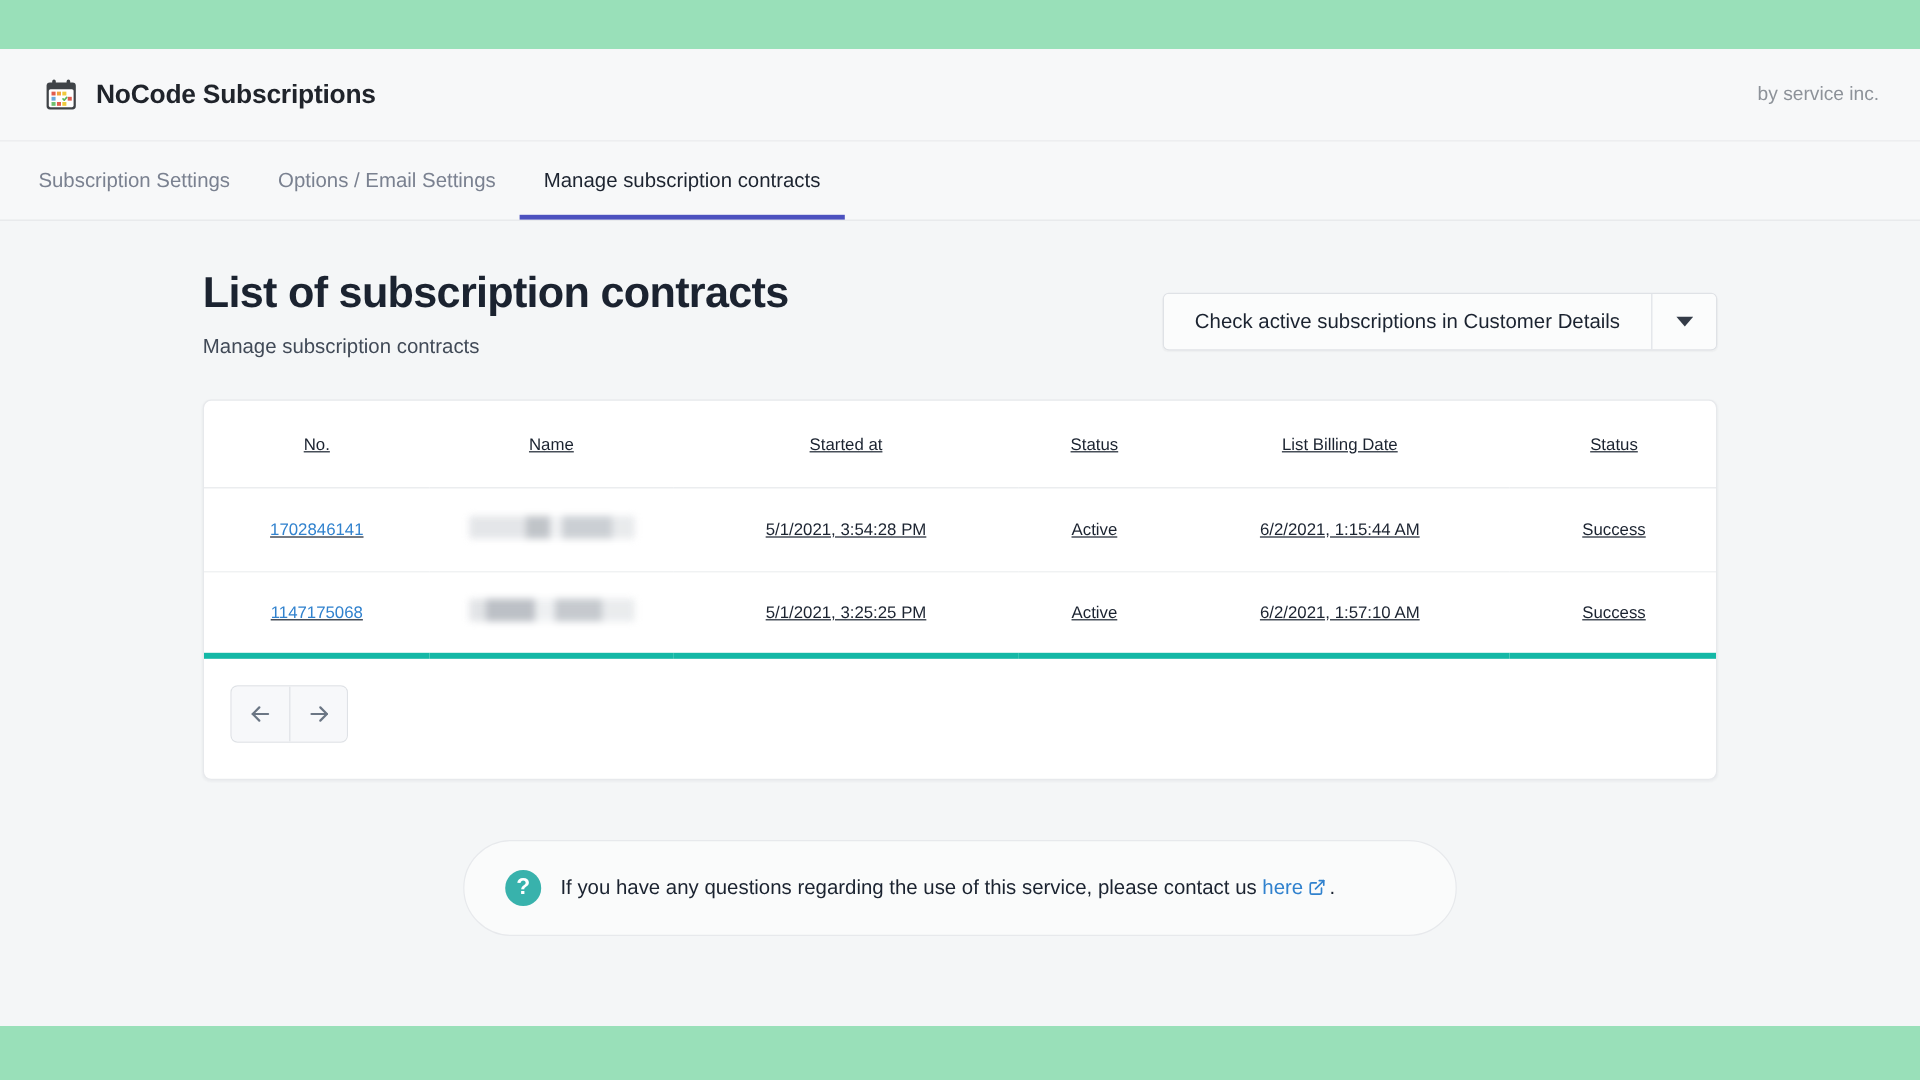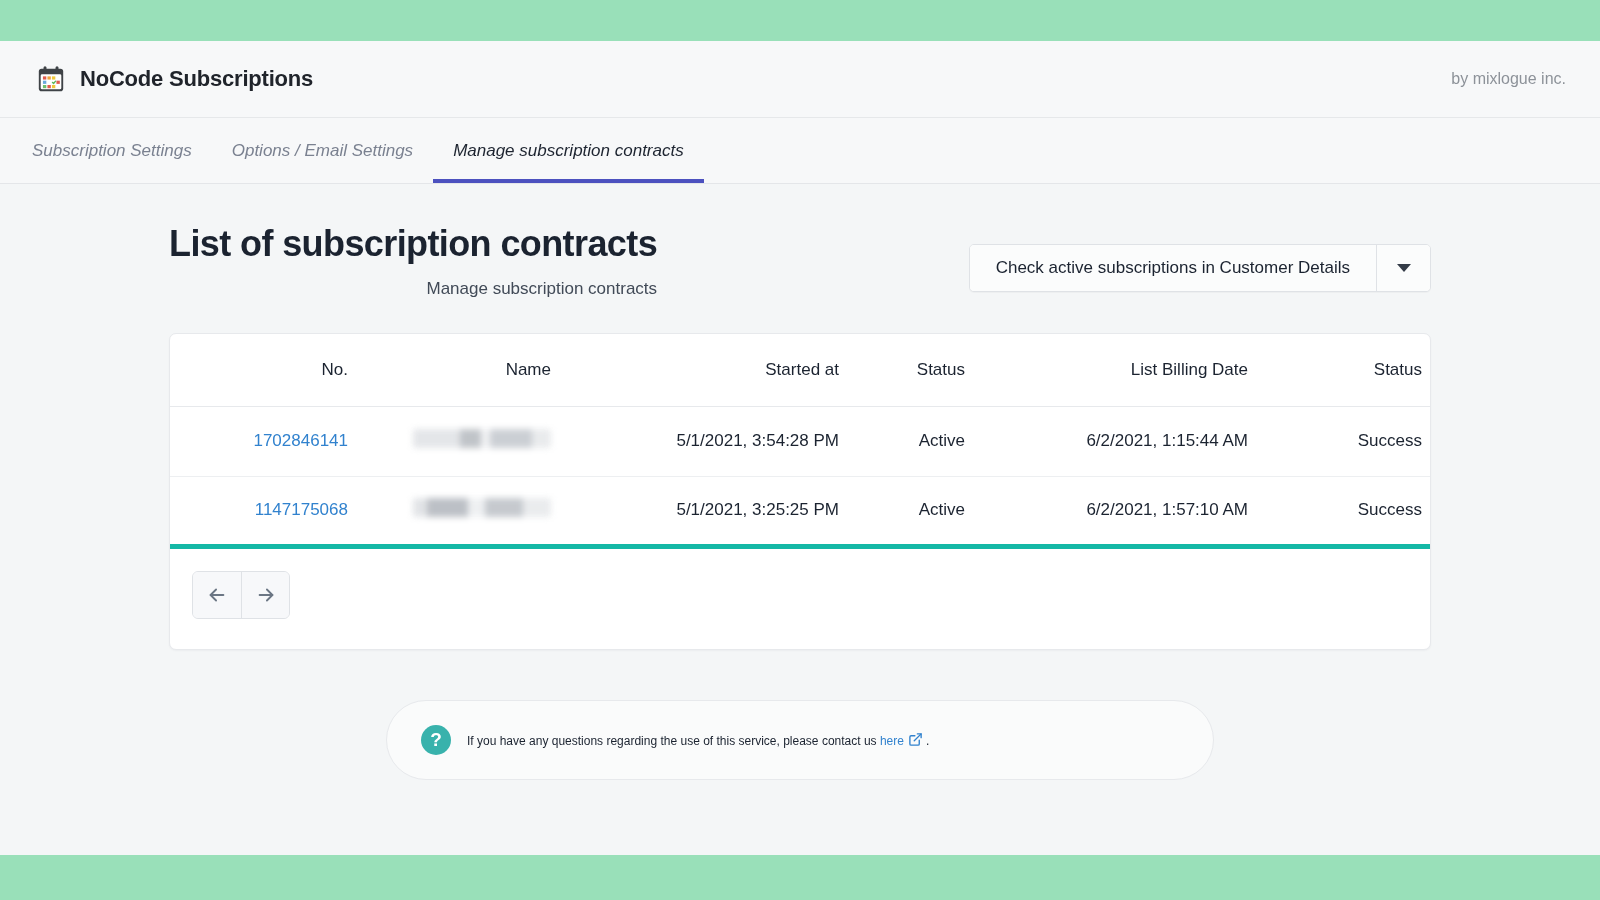--- a/index.html
+++ b/index.html
@@ -86,21 +86,20 @@
   }
   .tab {
     position: relative;
     display: flex;
     align-items: center;
     padding: 0 20px;
     font-size: 17px;
     color: #7a8190;
     cursor: pointer;
     white-space: nowrap;
-    font-style: italic;
   }
   .tab.active {
     color: #1d2430;
     font-weight: 400;
   }
   .tab.active::after {
     content: "";
     position: absolute;
     left: 0; right: 0; bottom: 0;
     height: 4px;
@@ -118,21 +117,20 @@
   }
   .content {
     width: 1262px;
   }
 
   
   .heading-row {
     display: flex;
     align-items: flex-start;
     justify-content: space-between;
-    text-align: right;
   }
   .page-title {
     font-size: 36px;
     font-weight: 700;
     letter-spacing: -0.6px;
     color: #1b2330;
     line-height: 1.2;
   }
   .page-subtitle {
     margin-top: 14px;
@@ -185,24 +183,25 @@
     box-shadow: 0 1px 2px rgba(16,24,40,.04);
     overflow: hidden;
   }
   table.contracts {
     width: 100%;
     border-collapse: collapse;
     table-layout: fixed;
   }
   table.contracts th,
   table.contracts td {
-    text-align: right;
-    font-size: 17px;
+    text-align: center;
+    font-size: 14px;
     padding: 0 10px;
     vertical-align: middle;
+    text-decoration: underline;
   }
   table.contracts th {
     height: 72px;
     font-weight: 400;
     color: #1b2330;
     border-bottom: 1px solid #e7e9ec;
   }
   table.contracts td {
     height: 70px;
     color: #1b2330;
@@ -292,21 +291,21 @@
     background: #38b2ac;
     color: #ffffff;
     font-size: 19px;
     font-weight: 700;
     display: flex;
     align-items: center;
     justify-content: center;
     line-height: 1;
   }
   .help-text {
-    font-size: 12px;
+    font-size: 17px;
     color: #1b2330;
   }
   .help-link {
     color: #3182ce;
     text-decoration: none;
     cursor: pointer;
   }
   .ext-icon {
     display: inline-block;
     vertical-align: -2px;
@@ -337,21 +336,21 @@
           <rect x="12.2" y="17.8" width="3.6" height="3.4" fill="#ffffff"></rect>
           <path d="M17.6 19.6 l1.1 1.2 l2.2 -2.5" stroke="#5bb85b" stroke-width="1.5" fill="none" stroke-linecap="round" stroke-linejoin="round"></path>
           <rect x="21.8" y="17.8" width="3.6" height="3.4" fill="#e05c4e"></rect>
           <rect x="7.4" y="22.4" width="3.6" height="3.4" fill="#6fbf6f"></rect>
           <rect x="12.2" y="22.4" width="3.6" height="3.4" fill="#e05c4e"></rect>
           <rect x="17" y="22.4" width="3.6" height="3.4" fill="#f0c93c"></rect>
           <rect x="21.8" y="22.4" width="3.6" height="3.4" fill="#ffffff"></rect>
         </svg>
         <span class="brand-title">NoCode Subscriptions</span>
       </div>
-      <div class="header-right">by mixlogue inc.</div>
+      <div class="header-right">by service inc.</div>
     </div>
 
     <div class="tabbar">
       <div class="tab">Subscription Settings</div>
       <div class="tab">Options / Email Settings</div>
       <div class="tab active">Manage subscription contracts</div>
     </div>
 
     <div class="main">
       <div class="content">

